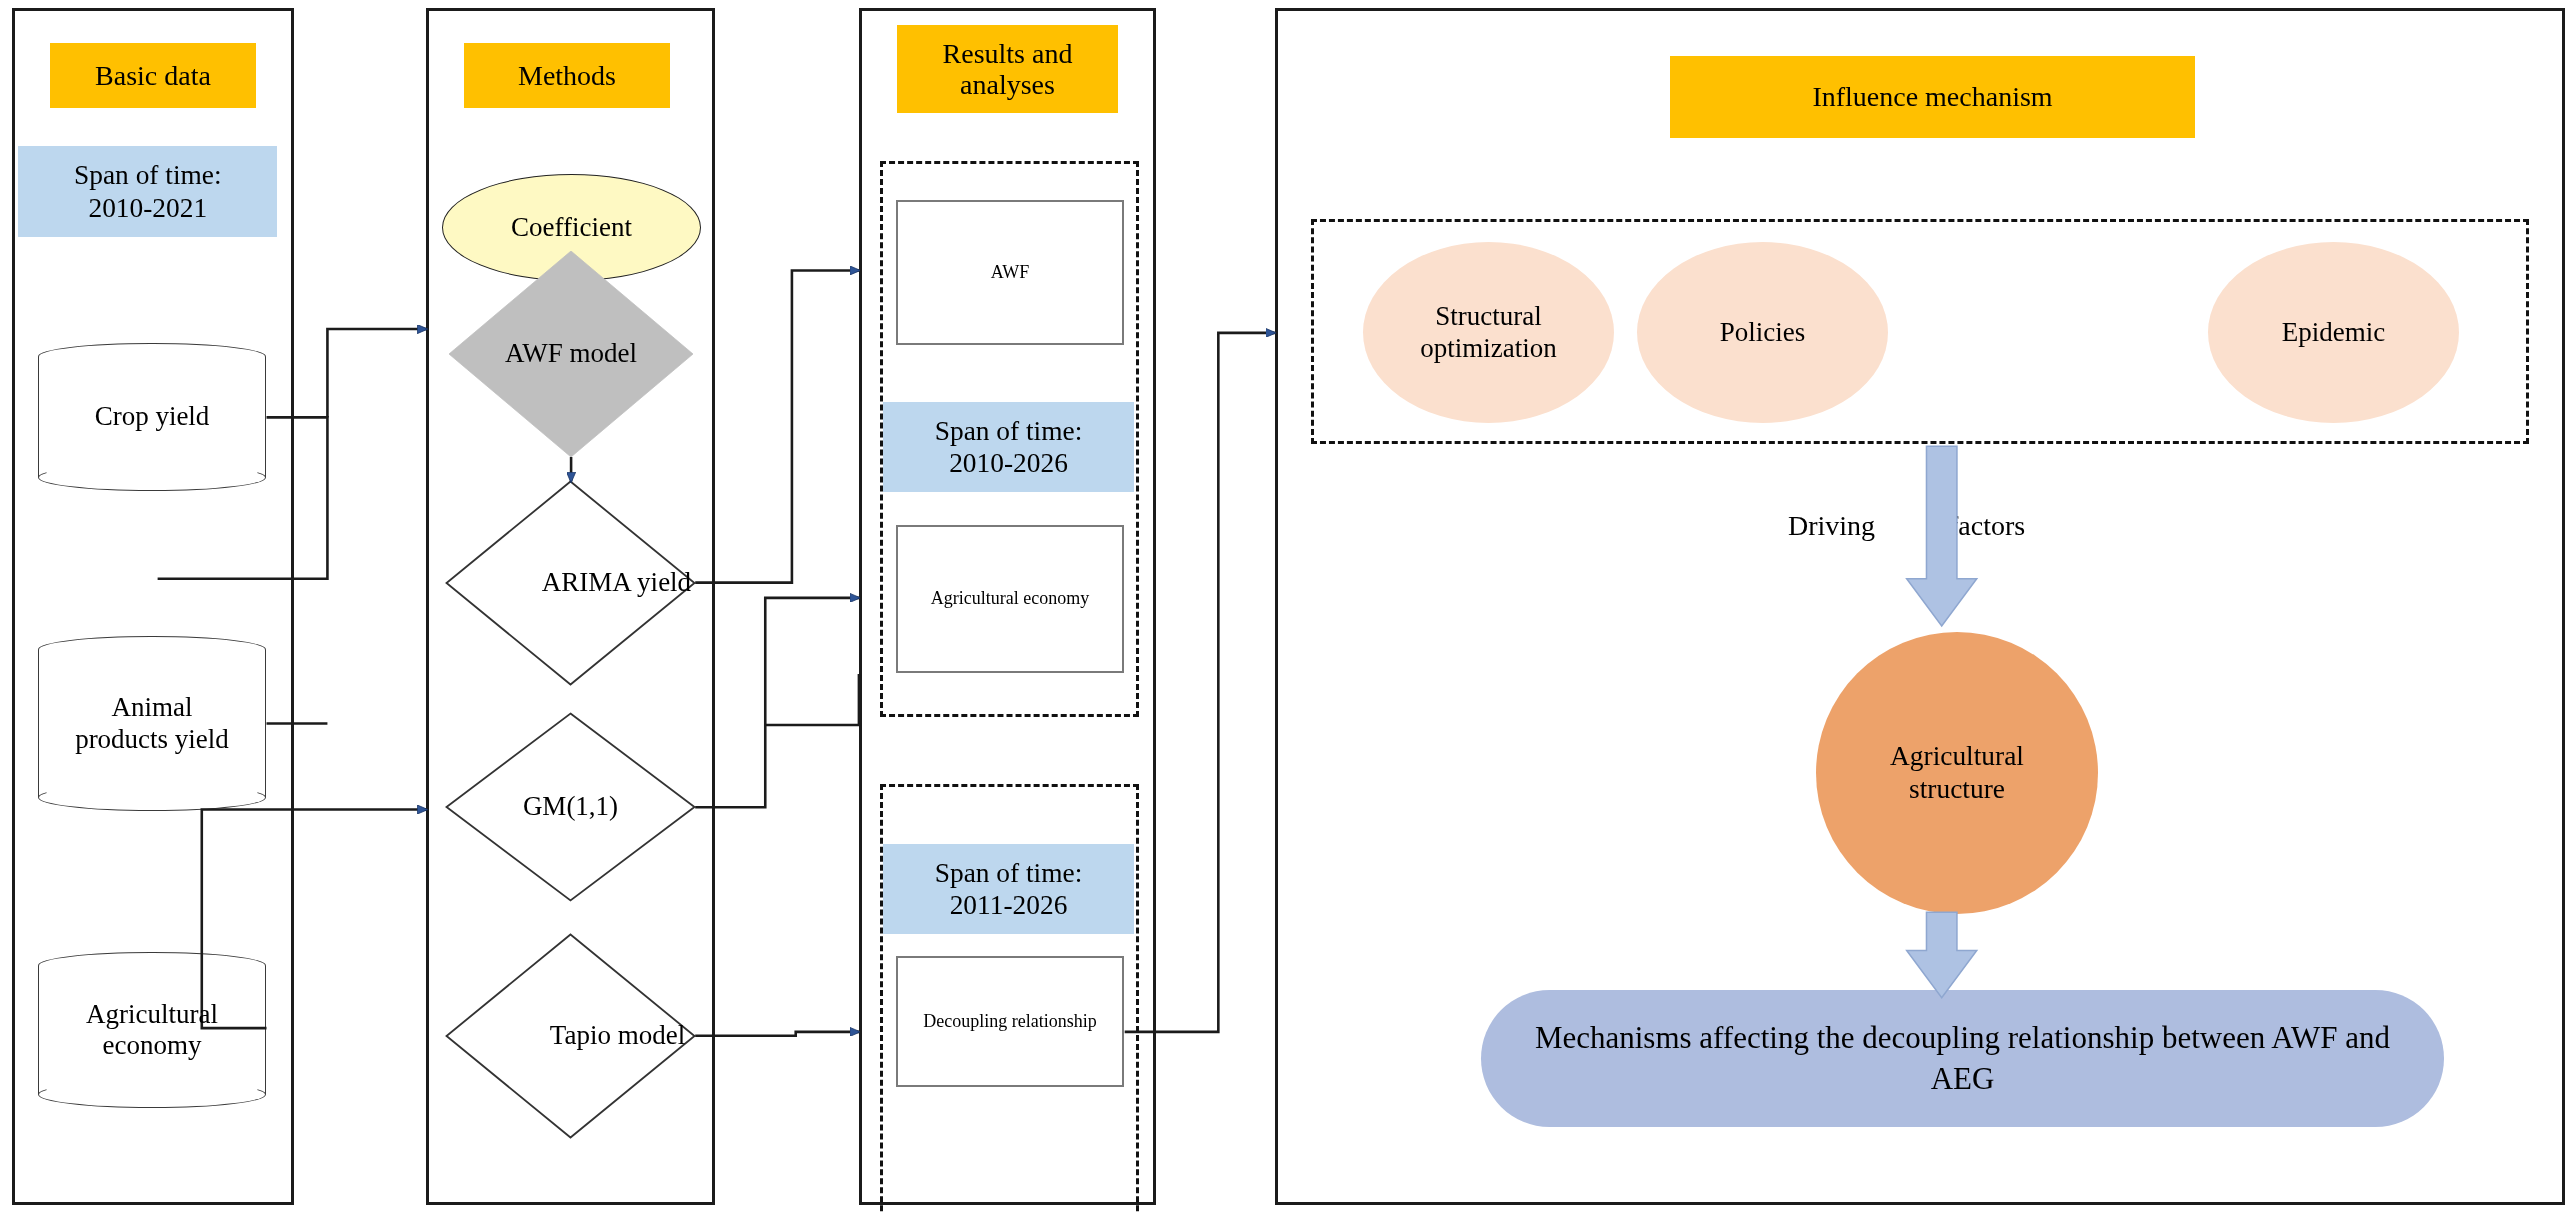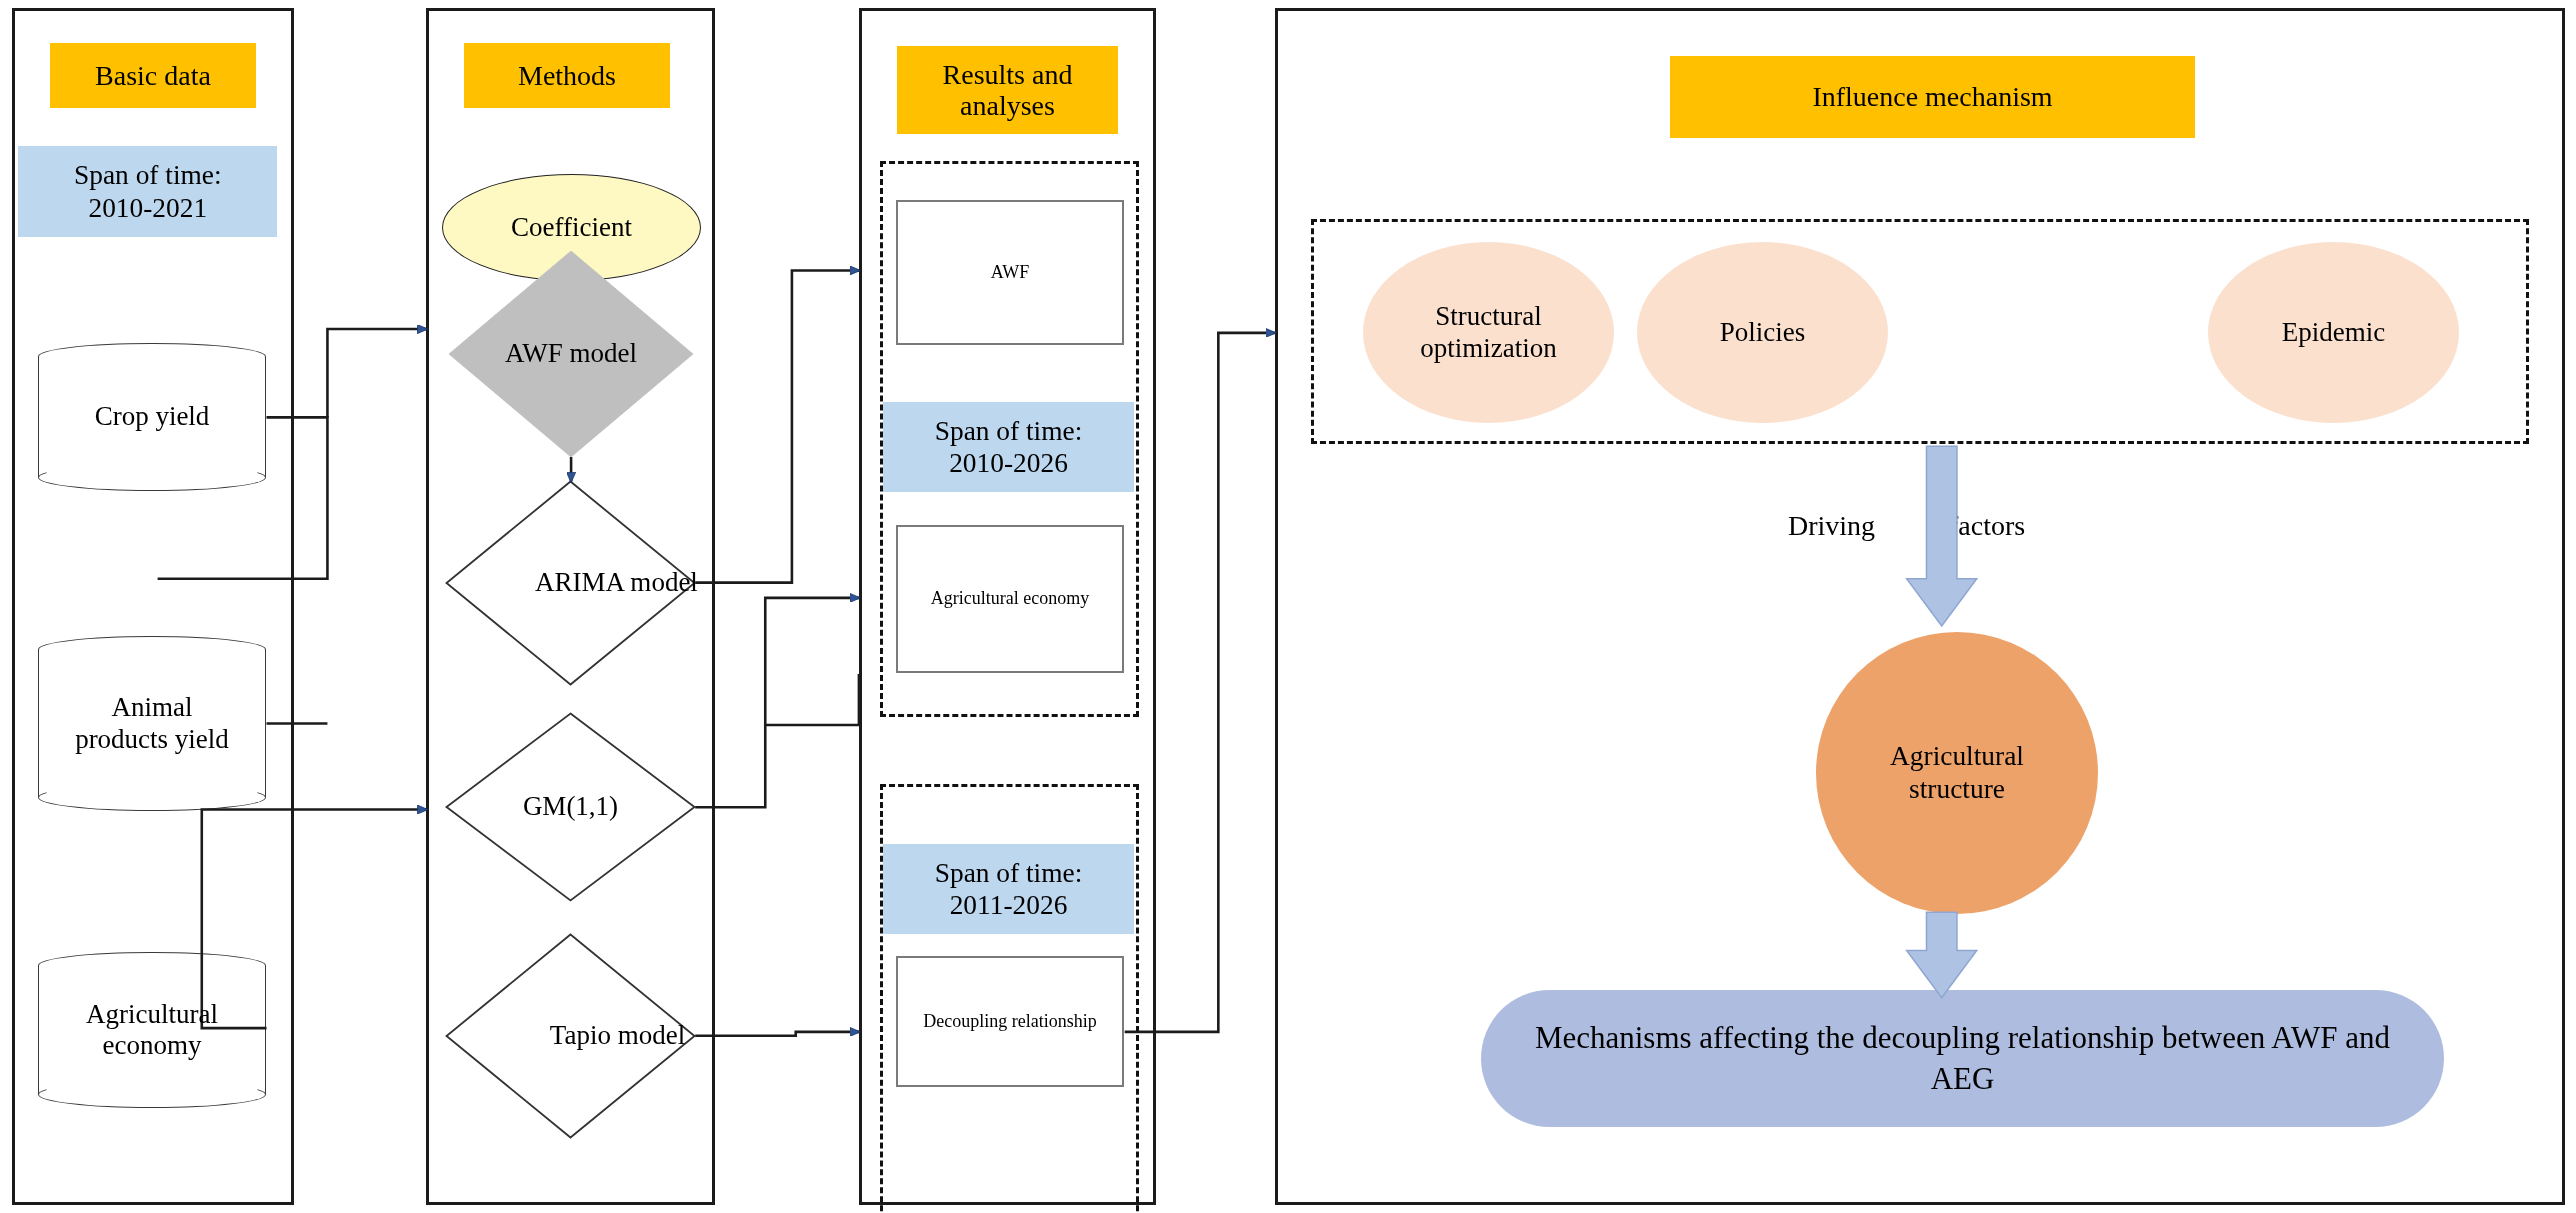--- a/index.html
+++ b/index.html
@@ -107,40 +107,40 @@
     <svg class="shape" viewBox="0 0 320 270" preserveAspectRatio="none">
       <polygon points="160,0 320,135 160,270 0,135" fill="#BFBFBF" stroke="#BFBFBF" stroke-width="1"></polygon>
     </svg>
     <div class="txt">AWF model</div>
   </div>
 
   <div class="diamond" style="left:445px;top:480px;width:251px;height:206px;">
     <svg class="shape" viewBox="0 0 330 270" preserveAspectRatio="none">
       <polygon points="165,2 328,135 165,268 2,135" fill="#ffffff" stroke="#333" stroke-width="2.4"></polygon>
     </svg>
-    <div class="txt" style="padding:0 46px;">ARIMA model</div>
+    <div class="txt" style="padding:0 46px;">ARIMA yield</div>
   </div>
 
   <div class="diamond" style="left:445px;top:712px;width:251px;height:190px;">
     <svg class="shape" viewBox="0 0 330 250" preserveAspectRatio="none">
       <polygon points="165,2 328,125 165,248 2,125" fill="#ffffff" stroke="#333" stroke-width="2.4"></polygon>
     </svg>
     <div class="txt">GM(1,1)</div>
   </div>
 
   <div class="diamond" style="left:445px;top:933px;width:251px;height:206px;">
     <svg class="shape" viewBox="0 0 330 270" preserveAspectRatio="none">
       <polygon points="165,2 328,135 165,268 2,135" fill="#ffffff" stroke="#333" stroke-width="2.4"></polygon>
     </svg>
     <div class="txt" style="padding:0 47px;">Tapio model</div>
   </div>
 
   <div class="panel" style="left:859px;top:7.6px;width:297px;height:1197px;"></div>
 
-  <div class="hdr" style="left:897px;top:46px;width:221px;height:88px;text-align:center;">
+  <div class="hdr" style="left:897px;top:25px;width:221px;height:88px;text-align:center;">
     <span style="white-space:normal;">Results and analyses</span>
   </div>
 
   <div class="dashgrp" style="left:880px;top:161px;width:259px;height:556px;"></div>
 
   <div class="rectbox" style="left:896px;top:200px;width:228px;height:145px;">
     <span>AWF</span>
   </div>
 
   <div class="spanbox" style="left:883px;top:402px;width:251px;height:90px;">

